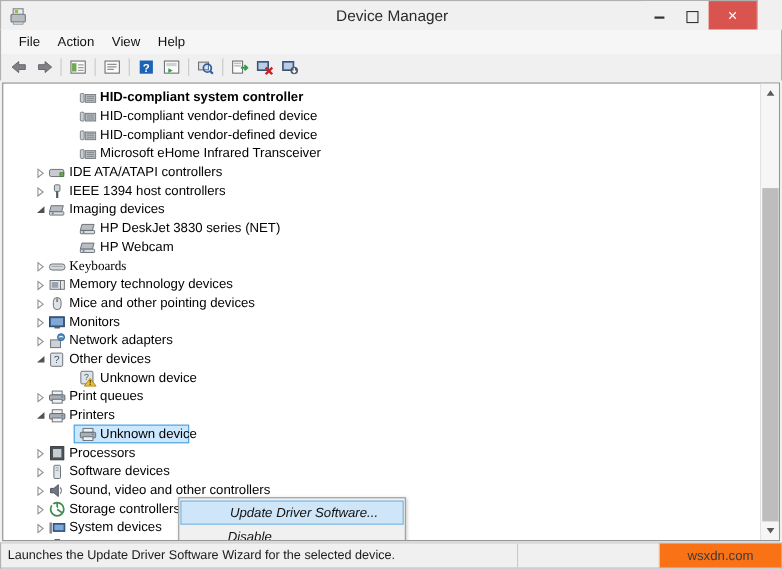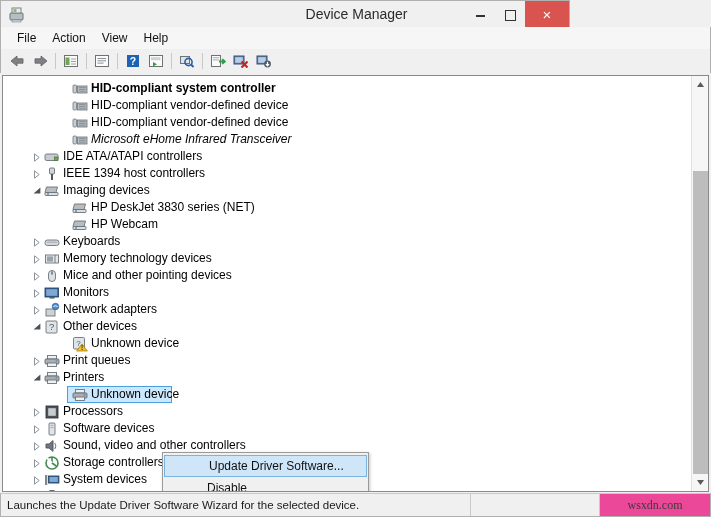--- a/index.html
+++ b/index.html
@@ -6,21 +6,21 @@
   body{
     width:711px;height:517px;overflow:hidden;
     font-family:"Liberation Sans",sans-serif;
     background:#f0f0f0;
     -webkit-font-smoothing:antialiased;
   }
   #app{position:relative;width:711px;height:517px;background:#f0f0f0;box-sizing:border-box;}
 
   
   .titlebar{
-    position:absolute;left:0;top:0;width:570px;height:27px;
+    position:absolute;left:0;top:0;width:689px;height:27px;
     background:#f0f0f0;border:1px solid #b0b0b0;border-bottom:none;box-sizing:border-box;
   }
   .title-icon{
     position:absolute;left:6px;top:4px;width:19px;height:19px;
   }
   .title-text{
     position:absolute;left:0;top:0;width:711px;height:27px;line-height:27px;
     text-align:center;font-size:14px;color:#2b2b2b;
     font-family:"Liberation Sans",sans-serif;
   }
@@ -75,36 +75,37 @@
   .sb-arrow.bottom{position:absolute;bottom:0;left:0;}
   .sb-thumb{position:absolute;left:1px;width:15px;background:#bdbdbd;}
   .sb-track{position:absolute;left:0;top:17px;width:17px;bottom:17px;background:#f6f6f6;}
 
   
   .ctxmenu{
     position:absolute;left:159px;top:376px;width:207px;
     background:#f0f0f0;border:1px solid #9a9a9a;box-sizing:border-box;
     box-shadow:1px 1px 3px rgba(0,0,0,0.22);
     padding:2px 0 2px 0;
+    font-style:italic;
   }
   .ctxmenu .strip{position:absolute;left:1px;top:1px;width:26px;bottom:1px;background:#f0f0f0;}
   .ctxitem{position:relative;height:22px;line-height:22px;padding-left:44px;font-size:12px;color:#111;cursor:default;}
   .ctxitem.hl{background:#cfe6f8;border:1px solid #7ab3dd;box-sizing:border-box;margin:0 1px;line-height:20px;}
 
   
   .statusbar{
     position:absolute;left:0;bottom:0;width:711px;height:24px;
     background:#f0f0f0;border:1px solid #b0b0b0;border-top:1px solid #c9c9c9;box-sizing:border-box;
     display:flex;align-items:center;
   }
   .status-text{font-size:11.5px;color:#1a1a1a;padding-left:6px;flex:0 0 auto;}
   .status-fill{flex:1;}
   .status-cell{width:80px;height:22px;border-left:1px solid #c9c9c9;}
   .status-wm{width:110px;height:22px;border-left:1px solid #c9c9c9;display:flex;align-items:center;justify-content:center;
-             font-size:12px;color:#3b3b3b;font-family:Liberation Serif, serif;background:#ec4899;margin-left:48px;}
+             font-size:12px;color:#3b3b3b;font-family:Liberation Sans, sans-serif;background:#f97316;margin-left:48px;}
 </style>
 </head>
 <body>
 
 <div id="app">
 
   <div class="titlebar">
     <span class="title-icon">
       <svg width="19" height="19" viewBox="0 0 19 19">
         <rect x="3" y="8" width="13" height="7" rx="1" fill="#b8bdc2" stroke="#6f7579" stroke-width="1"></rect>
@@ -231,21 +232,21 @@
         <div class="row" style="top: 38px; left: 0px; width: 688px;">
           <span class="ticon" style="left: 69px;"><svg width="16" height="16" viewBox="0 0 16 16">
               <rect x="1" y="4" width="3.5" height="8" rx="1" fill="#c9ced2" stroke="#70767b" stroke-width="0.8"></rect>
               <rect x="5.5" y="5" width="9.5" height="7" fill="#b6bcc1" stroke="#6d7378" stroke-width="0.8"></rect>
               <line x1="7" y1="6.6" x2="13.6" y2="6.6" stroke="#7e858a" stroke-width="0.8"></line>
               <line x1="7" y1="8.4" x2="13.6" y2="8.4" stroke="#7e858a" stroke-width="0.8"></line>
               <line x1="7" y1="10.2" x2="13.6" y2="10.2" stroke="#7e858a" stroke-width="0.8"></line>
             </svg></span>
           <span class="tlabel" style="left: 88px;">HID-compliant vendor-defined device</span>
         </div>
-        <div class="row" style="top: 55px; left: 0px; width: 688px; font-style: italic;">
+        <div class="row" style="top: 55px; left: 0px; width: 688px;">
           <span class="ticon" style="left: 69px;"><svg width="16" height="16" viewBox="0 0 16 16">
               <rect x="1" y="4" width="3.5" height="8" rx="1" fill="#c9ced2" stroke="#70767b" stroke-width="0.8"></rect>
               <rect x="5.5" y="5" width="9.5" height="7" fill="#b6bcc1" stroke="#6d7378" stroke-width="0.8"></rect>
               <line x1="7" y1="6.6" x2="13.6" y2="6.6" stroke="#7e858a" stroke-width="0.8"></line>
               <line x1="7" y1="8.4" x2="13.6" y2="8.4" stroke="#7e858a" stroke-width="0.8"></line>
               <line x1="7" y1="10.2" x2="13.6" y2="10.2" stroke="#7e858a" stroke-width="0.8"></line>
             </svg></span>
           <span class="tlabel" style="left: 88px;">Microsoft eHome Infrared Transceiver</span>
         </div>
         <div class="row" style="top: 72px; left: 0px; width: 688px;">
@@ -304,21 +305,21 @@
         <div class="row" style="top: 157px; left: 0px; width: 688px;">
           <span class="arrow" style="left: 29px;">
             <svg width="8" height="9" viewBox="0 0 8 9">
               <path d="M1.5 0.8 L6.2 4.5 L1.5 8.2 Z" fill="none" stroke="#8d9398" stroke-width="1"></path>
             </svg>
           </span>
           <span class="ticon" style="left: 41px;"><svg width="16" height="16" viewBox="0 0 16 16">
               <rect x="1" y="6" width="14" height="5.5" rx="2.4" fill="#d3d8dc" stroke="#6d7378" stroke-width="0.9"></rect>
               <line x1="3" y1="8.2" x2="13" y2="8.2" stroke="#9aa0a5" stroke-width="0.8"></line>
             </svg></span>
-          <span class="tlabel" style="left: 60px;">Keyboards</span>
+          <span class="tlabel" style="left: 60px; font-family: Liberation Serif, serif;">Keyboards</span>
         </div>
         <div class="row" style="top: 174px; left: 0px; width: 688px;">
           <span class="arrow" style="left: 29px;">
             <svg width="8" height="9" viewBox="0 0 8 9">
               <path d="M1.5 0.8 L6.2 4.5 L1.5 8.2 Z" fill="none" stroke="#8d9398" stroke-width="1"></path>
             </svg>
           </span>
           <span class="ticon" style="left: 41px;"><svg width="16" height="16" viewBox="0 0 16 16">
               <rect x="1.5" y="4" width="13" height="8" fill="#e4e8eb" stroke="#6d7378" stroke-width="0.9"></rect>
               <rect x="3" y="5.4" width="6" height="5.2" fill="#9aa3ab"></rect>

